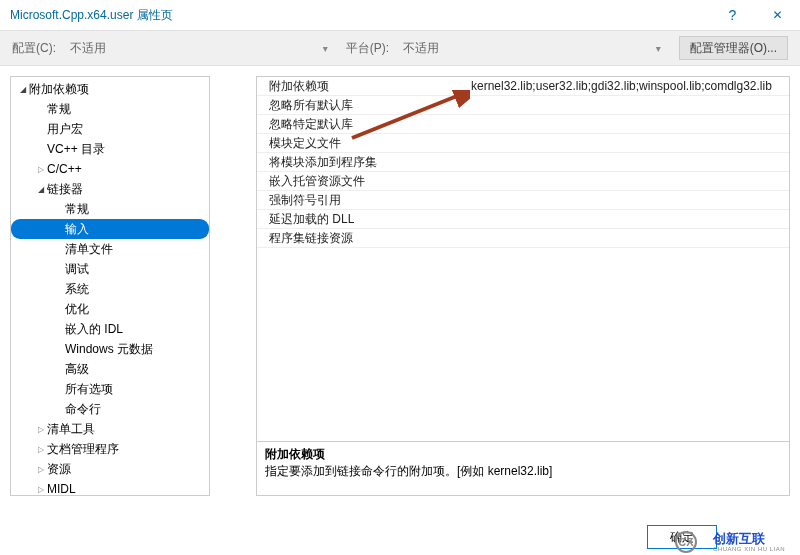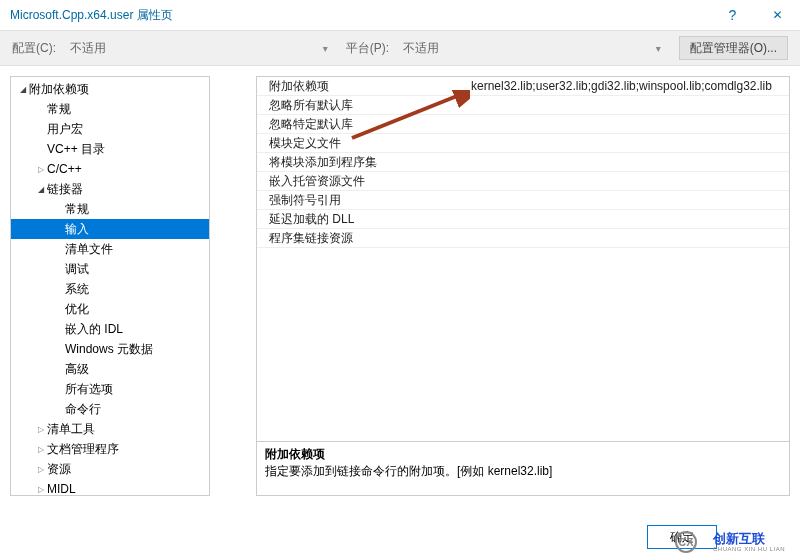--- a/index.html
+++ b/index.html
@@ -14,21 +14,21 @@
   .config-label { color: #666; margin-right: 6px; }
   .config-combo { flex: 1; background: #f0f0f0; border: none; height: 24px; display:flex; align-items:center; color:#666; padding:0 8px; position:relative; }
   .config-combo .chev { position:absolute; right:6px; font-size:10px; color:#888;}
   .spacer-cfg { width: 12px; }
   .cfg-mgr-btn { background: #e4e4e4; border: 1px solid #ccc; height: 24px; padding: 0 10px; font-size: 12px; color:#444; display:flex; align-items:center;}
 
   .main { display: flex; height: 430px; padding: 10px 10px 0 10px; }
   .tree-pane { width: 200px; border: 1px solid #ccc; overflow-y: auto; overflow-x:hidden; background:#fff; }
   .tree { font-size: 12px; padding: 2px 0; }
   .tree-row { display:flex; align-items:center; height:20px; white-space:nowrap; cursor:default; }
-  .tree-row.sel { background:#0078d7; color:#fff; }
+  .tree-row.sel { background:#0078d7; color:#fff;border-radius:9px; }
   .indent0 { padding-left: 6px; }
   .indent1 { padding-left: 24px; }
   .indent2 { padding-left: 42px; }
   .caret { display:inline-block; width:12px; font-size:9px; color:#555; text-align:center; }
   .tree-row.sel .caret { color:#fff; }
 
   .right-pane { flex:1; margin-left: 8px; display:flex; flex-direction:column;padding-left:38px; }
   .grid { border:1px solid #ccc; flex:1; overflow:hidden; position:relative; }
   .grid-body { font-size:12px; }
   .grid-row { display:flex; height:19px; align-items:center; border-bottom:1px solid #eee; }

